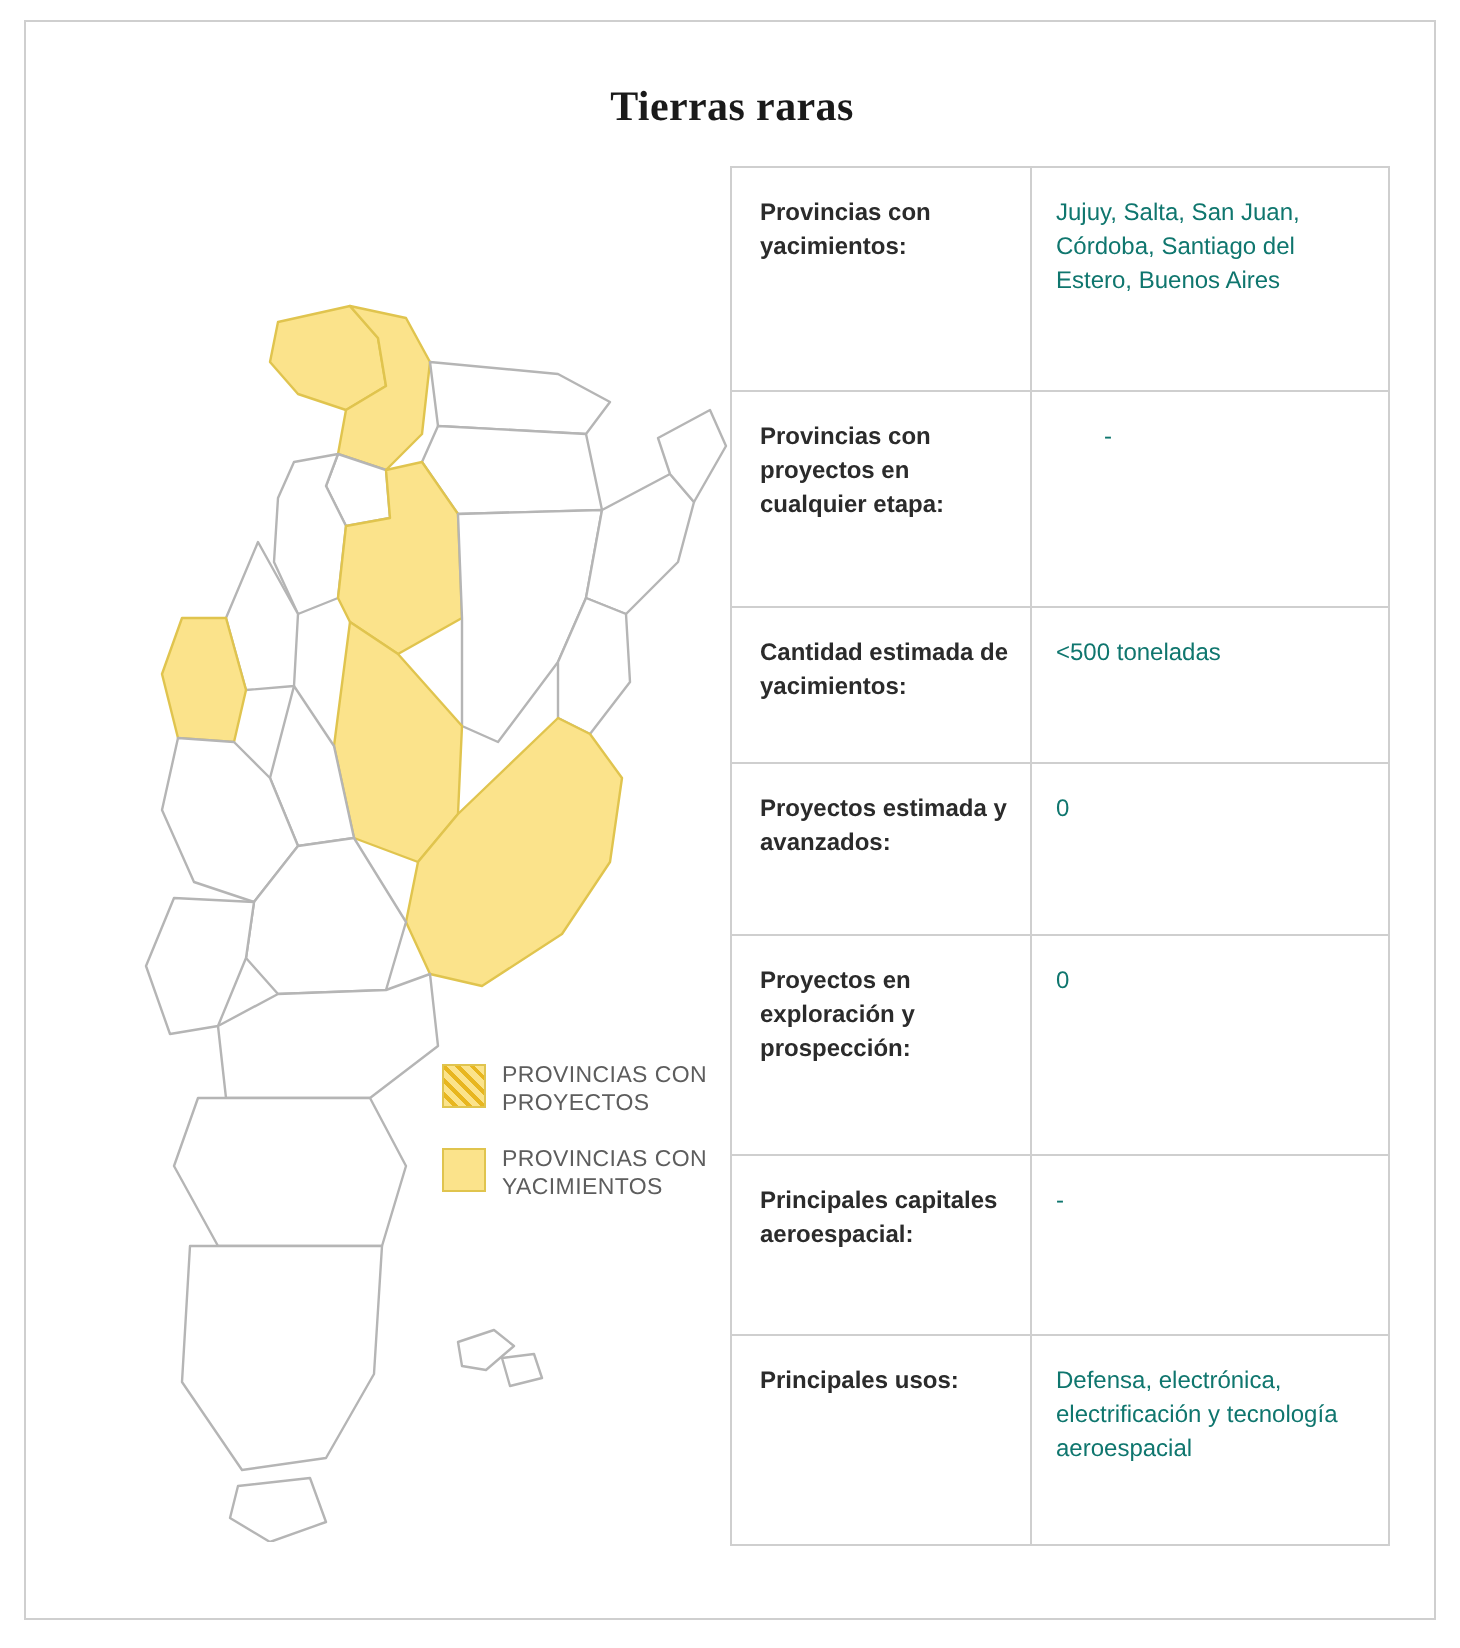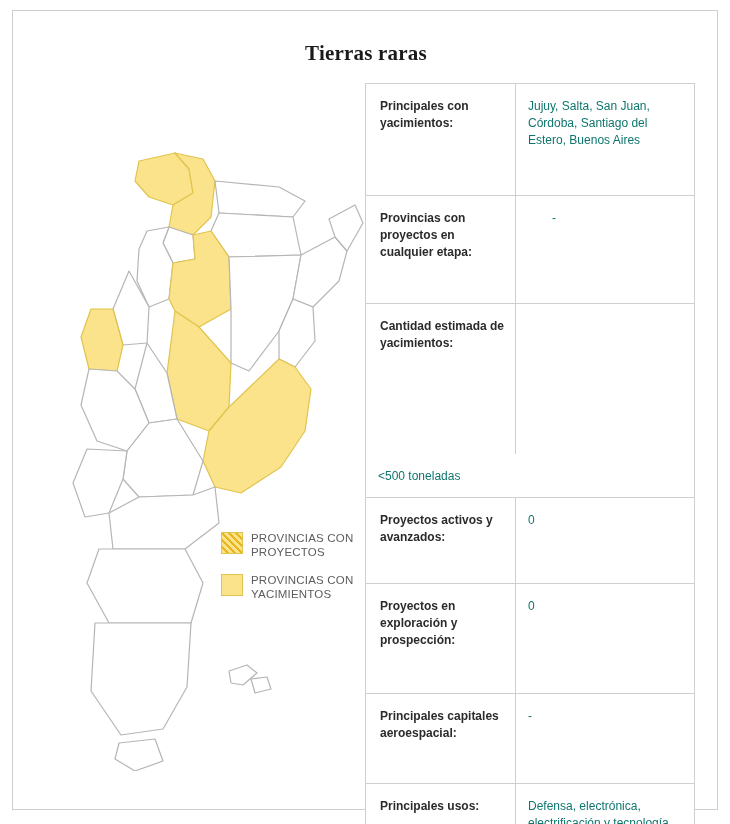--- a/index.html
+++ b/index.html
@@ -124,21 +124,21 @@
   .cell-value {
     flex: 1 1 auto;
     box-sizing: border-box;
     padding: 14px 12px 12px 12px;
     font-size: 12px;
     line-height: 17px;
     color: #0f766e;
   }
   .r0 { min-height: 112px; }
   .r1 { min-height: 108px; gap: 24px; }
-  .r2 { min-height: 78px; flex-direction: column; }
+  .r2 { min-height: 78px; }
   .r3 { min-height: 86px; }
   .r4 { min-height: 110px; }
   .r5 { min-height: 90px; }
   .r6 { min-height: 105px; }
 </style>
 </head>
 <body>
 
 <div class="page">
   <div class="frame">
@@ -206,33 +206,33 @@
         </div>
         <div class="legend-row">
           <div class="legend-swatch sw-solid"></div>
           <div class="legend-label">PROVINCIAS CON YACIMIENTOS</div>
         </div>
       </div>
     </div>
 
     <div class="table">
       <div class="row r0">
-        <div class="cell-label">Principales con yacimientos:</div>
+        <div class="cell-label">Provincias con yacimientos:</div>
         <div class="cell-value">Jujuy, Salta, San Juan, Córdoba, Santiago del Estero, Buenos Aires</div>
       </div>
       <div class="row r1">
         <div class="cell-label">Provincias con proyectos en cualquier etapa:</div>
         <div class="cell-value">-</div>
       </div>
       <div class="row r2">
         <div class="cell-label">Cantidad estimada de yacimientos:</div>
         <div class="cell-value">&lt;500 toneladas</div>
       </div>
       <div class="row r3">
-        <div class="cell-label">Proyectos activos y avanzados:</div>
+        <div class="cell-label">Proyectos estimada y avanzados:</div>
         <div class="cell-value">0</div>
       </div>
       <div class="row r4">
         <div class="cell-label">Proyectos en exploración y prospección:</div>
         <div class="cell-value">0</div>
       </div>
       <div class="row r5">
         <div class="cell-label">Principales capitales aeroespacial:</div>
         <div class="cell-value">-</div>
       </div>

